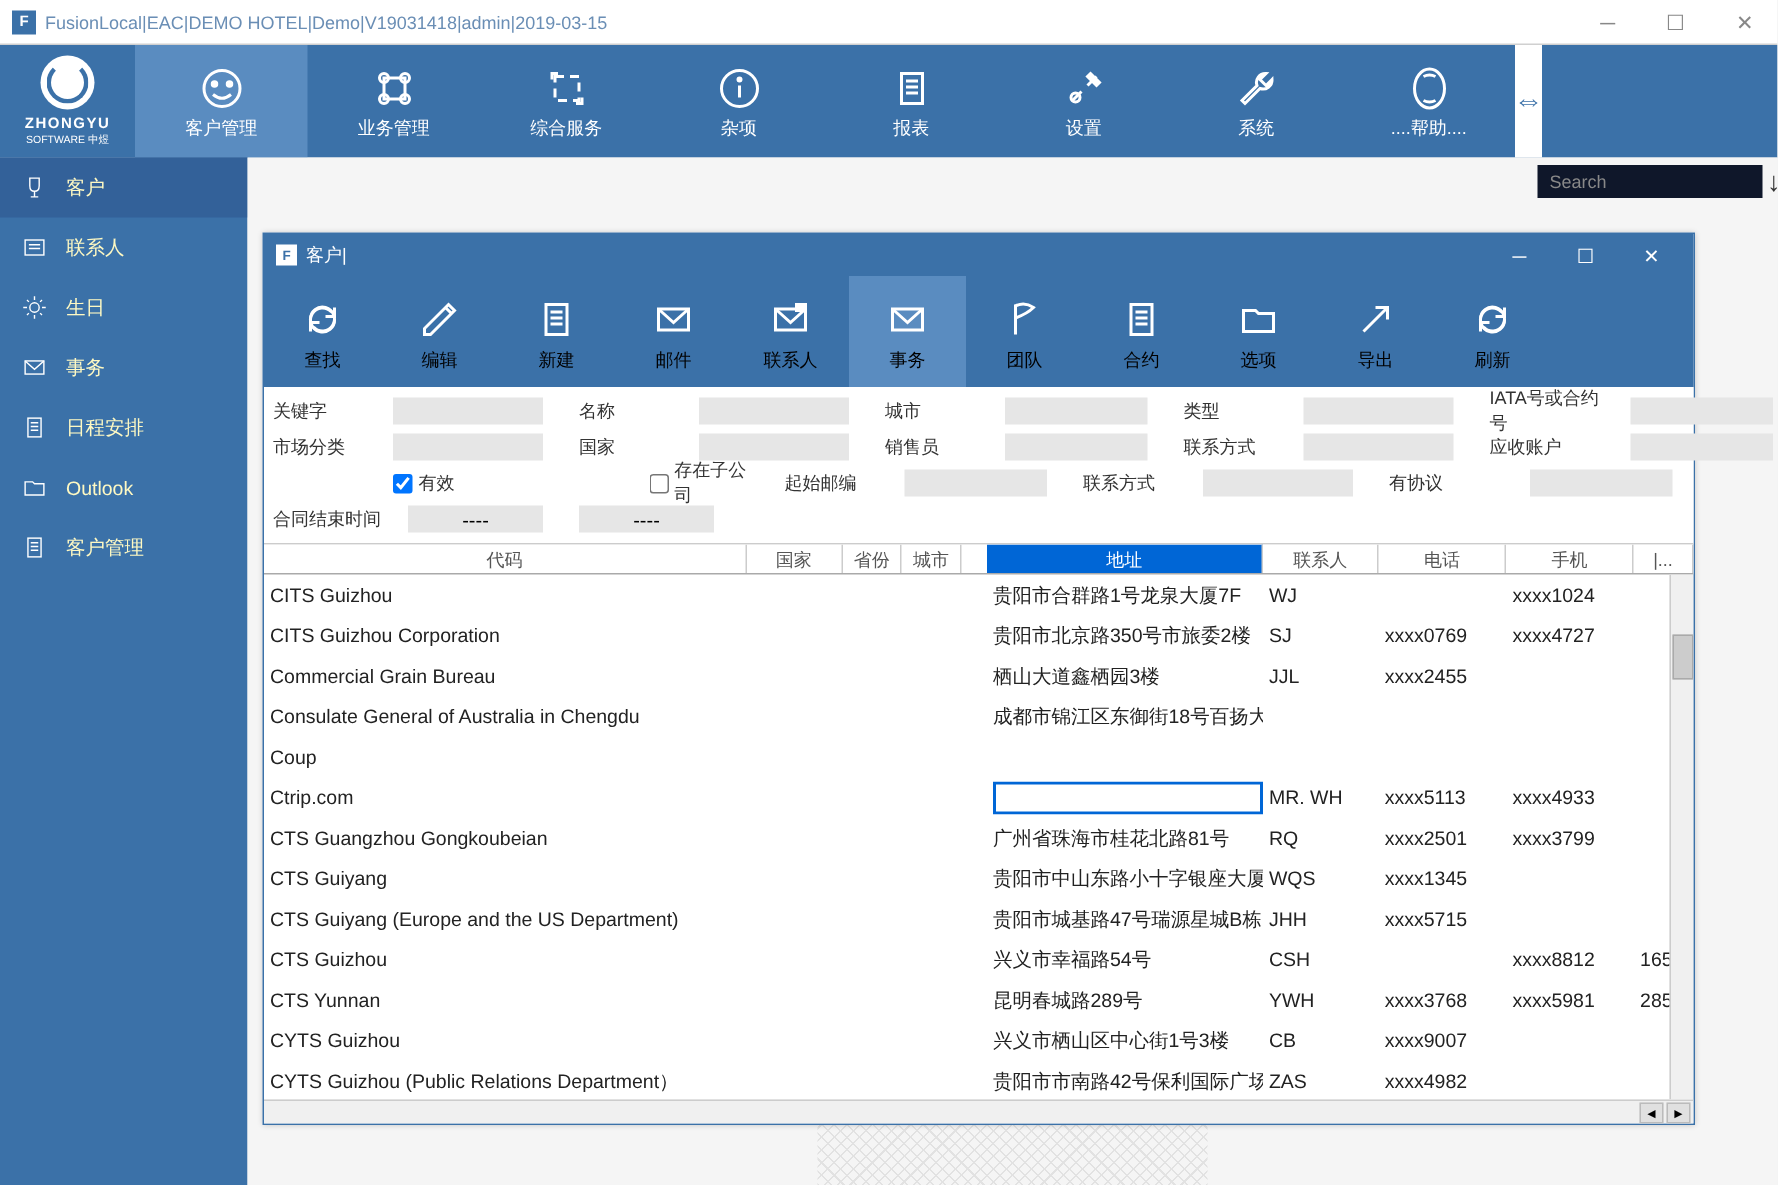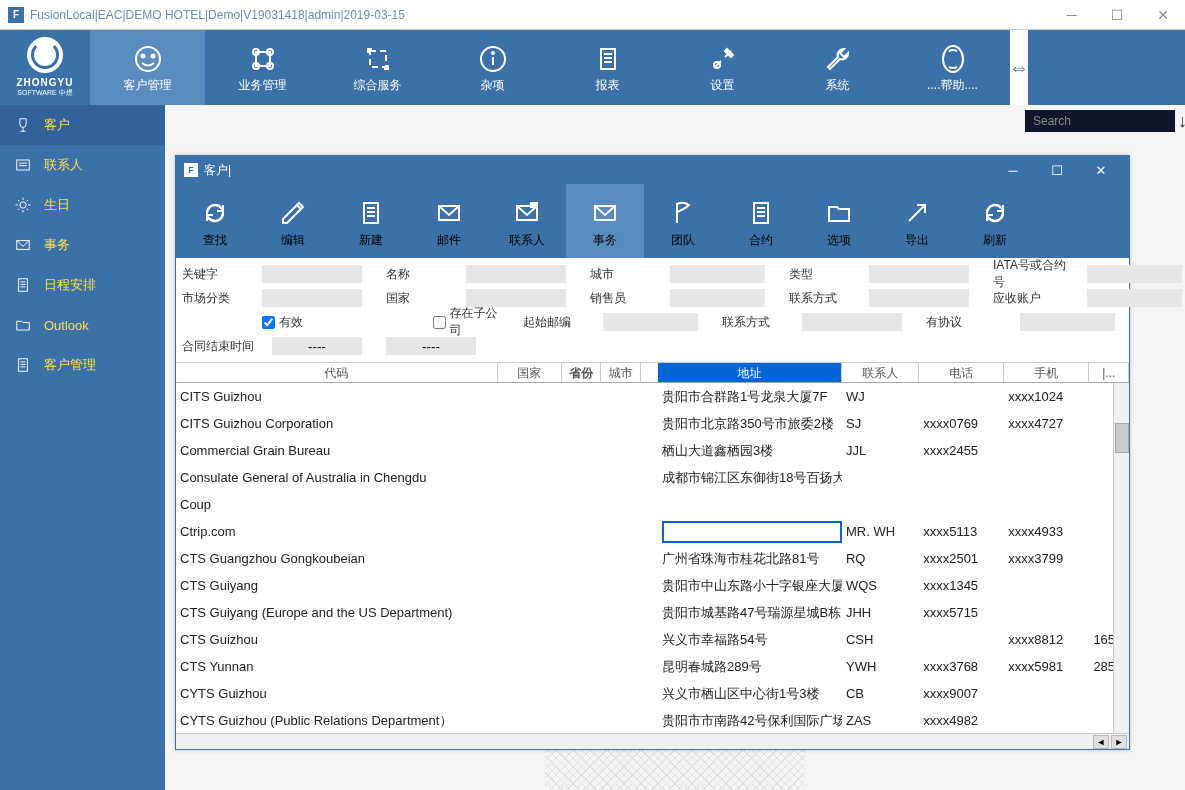--- a/index.html
+++ b/index.html
@@ -18,21 +18,21 @@
 .logo-circle::before { content: ""; position: absolute; inset: 4px; border: 3px solid #3b71a8; border-radius: 50%; border-top-color: transparent; }
 .logo-text { font-size: 10px; font-weight: bold; letter-spacing: 1px; }
 .logo-sub { font-size: 7px; }
 .main-toolbar .tb-item { width: 115px; display: flex; flex-direction: column; align-items: center; justify-content: center; color: #fff; font-size: 12px; cursor: pointer; }
 .main-toolbar .tb-item.active { background: #5a8cc0; }
 .main-toolbar .tb-icon { font-size: 30px; height: 36px; display: flex; align-items: center; justify-content: center; }
 .resize { width: 18px; background: #fff; display: flex; align-items: center; justify-content: center; color: #3b71a8; font-size: 20px; }
 
 
 .workspace { display: flex; height: calc(790px - 30px - 75px); }
-.sidebar { width: 165px; background: #3b71a8; color: #fde047; font-size: 13px; }
+.sidebar { width: 165px; background: #3b71a8; color: #fef9c3; font-size: 13px; }
 .sidebar .sb-item { height: 40px; display: flex; align-items: center; padding: 0 12px; gap: 10px; cursor: pointer; }
 .sidebar .sb-item.active { background: #336199; }
 .sb-icon { width: 22px; height: 22px; display: flex; align-items: center; justify-content: center; font-size: 18px; }
 
 
 .main-area { flex: 1; background: #f5f5f5; position: relative; }
 .search-box { position: absolute; top: 5px; right: 10px; width: 150px; height: 22px; background: #0f172a; display: flex; align-items: center; padding: 0 8px; font-size: 12px; color: #888; }
 .search-arrow { position: absolute; top: 6px; right: -2px; font-size: 18px; color: #333; }
 
 .watermark { position: absolute; left: 50%; bottom: 0; transform: translateX(-50%); width: 260px; height: 60px; opacity: 0.2; background:
@@ -63,21 +63,21 @@
 .chk input { width: 13px; height: 13px; }
 
 
 .table-wrap { flex: 1; overflow: hidden; position: relative; }
 .thead { display: flex; background: #fff; border-bottom: 1px solid #aaa; height: 20px; font-size: 12px; color: #555; }
 .th { border-right: 1px solid #ccc; text-align: center; line-height: 20px; overflow: hidden; }
 .th.sel { background: #0066d6; color: #fff; }
 .tbody { overflow: hidden; position: relative; height: calc(100% - 20px - 16px); }
 .trow { display: flex; height: 27px; align-items: center; font-size: 13px; color: #222; }
 .td { overflow: hidden; white-space: nowrap; padding: 0 4px; }
-.c1 { width: 325px; } .c2 { width: 65px; } .c3 { width: 40px; font-weight: bold; } .c4 { width: 40px; }
+.c1 { width: 325px; } .c2 { width: 65px; } .c3 { width: 40px; } .c4 { width: 40px; }
 .c5 { width: 186px; margin-left: 17px; } .c6 { width: 78px; } .c7 { width: 86px; } .c8 { width: 86px; } .c9 { width: 40px; }
 .c1.th { width: 325px; } .c2.th { width: 65px; } .c3.th { width: 40px; } .c4.th { width: 40px; }
 .c5.th { width: 186px; } .c6.th { width: 78px; } .c7.th { width: 86px; } .c8.th { width: 86px; } .c9.th { width: 40px; }
 
 .cell-sel { border: 2px solid #0066d6; height: 22px; width: 180px; }
 
 .hscroll { height: 16px; background: #f0f0f0; border-top: 1px solid #ccc; display: flex; align-items: center; justify-content: flex-end; padding: 0 2px; gap: 2px; }
 .hscroll .sbtn { width: 16px; height: 14px; background: #e0e0e0; border: 1px solid #bbb; font-size: 9px; text-align: center; line-height: 12px; cursor: pointer; }
 .vscroll { position: absolute; right: 0; top: 0; width: 16px; height: 100%; background: #f0f0f0; border-left: 1px solid #ccc; }
 .vscroll .thumb { position: absolute; left: 1px; width: 14px; background: #ccc; border: 1px solid #aaa; }

